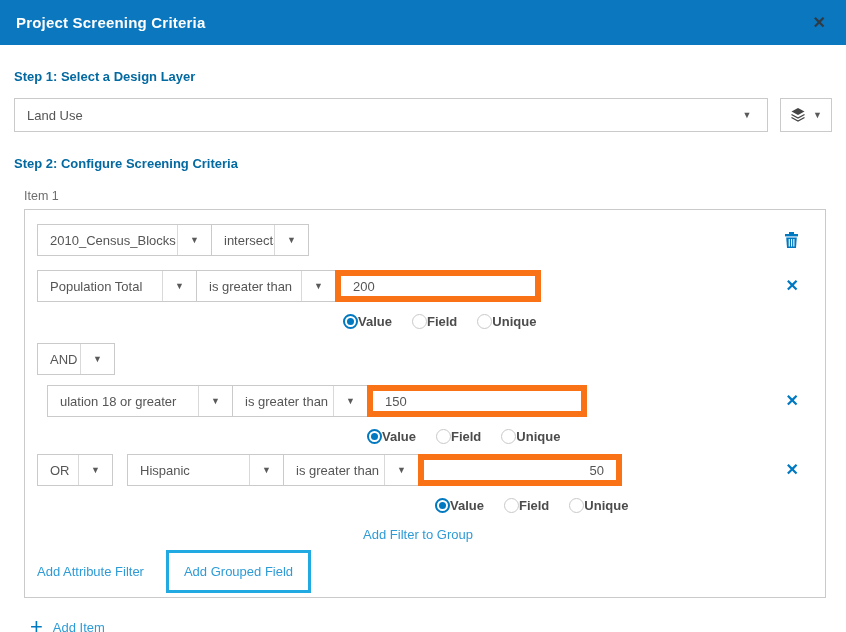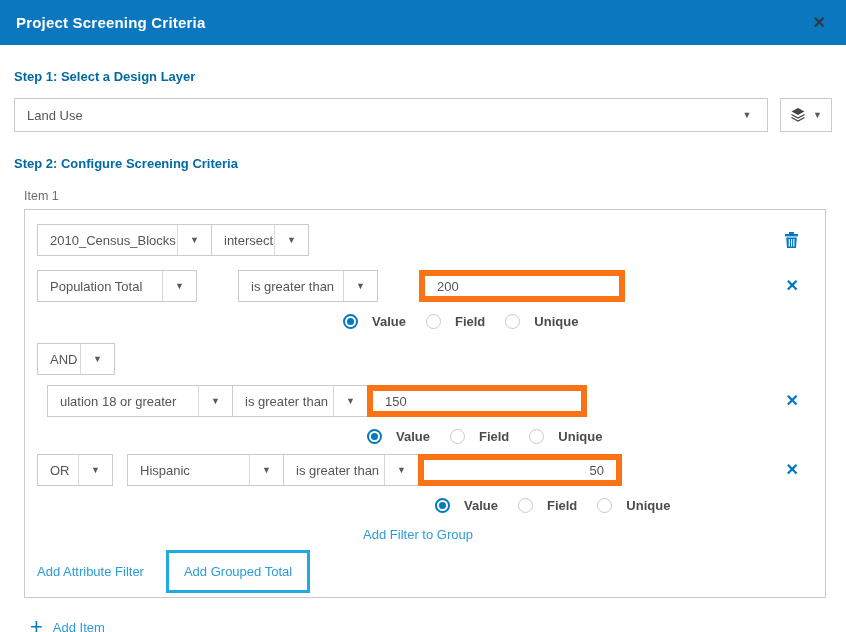--- a/index.html
+++ b/index.html
@@ -41,32 +41,32 @@
   .layers-btn .caret { color:#5a5a5a; font-size:9px; }
 
   .item-label { color:#6e6e6e; font-size:12.5px; margin:18px 0 6px 10px; }
   .panel {
     border:1px solid #cacaca; margin:0 6px 0 10px;
     padding:14px 26px 4px 12px; background:#fff;
   }
   .row { display:flex; align-items:center; }
   .adj { margin-left:-1px; }
   .gap14 { width:14px; flex:none; }
-  .mt14 { margin-top:14px;gap:42px; }
+  .mt14 { margin-top:14px; }
   .mt10 { margin-top:10px; }
   .indent { margin-left:10px; }
   .text-input {
     border:6px solid #f97316; height:32px; padding:0 12px; font-size:13px;
     color:#555; font-family:"Liberation Sans", sans-serif; background:#fff; outline:none;
   }
   .row-action { margin-left:auto; cursor:pointer; display:flex; align-items:center; }
   .x-icon { color:#0079c1; font-size:16px; font-weight:700; line-height:1; }
 
   .radios { display:flex; align-items:center; margin-top:12px; }
-  .grp { display:flex; align-items:flex-end; gap:14px; margin-right:20px; }
+  .grp { display:flex; align-items:flex-end; gap:0; margin-right:20px; }
   .radio {
     width:15px; height:15px; border-radius:50%; border:1px solid #c9c9c9;
     background:#fff; flex:none; cursor:pointer;
   }
   .radio.sel {
     border:2px solid #0079c1; display:flex; align-items:center; justify-content:center;
   }
   .radio .dot { width:7px; height:7px; border-radius:50%; background:#0079c1; }
   .rlabel { font-weight:700; color:#4c4c4c; font-size:13px; }
 
@@ -245,21 +245,21 @@
       </span>
     </div>
 
     <div class="center-link-row">
       <span class="link">Add Filter to Group</span>
     </div>
 
     <div class="bottom-links">
       <span class="link">Add Attribute Filter</span>
       <span class="highlight-box">
-        <span class="link">Add Grouped Total</span>
+        <span class="link">Add Grouped Field</span>
       </span>
     </div>
 
   </div>
 
   <div class="add-item-row">
     <span class="plus-icon">+</span>
     <span class="link">Add Item</span>
   </div>
 </div>

